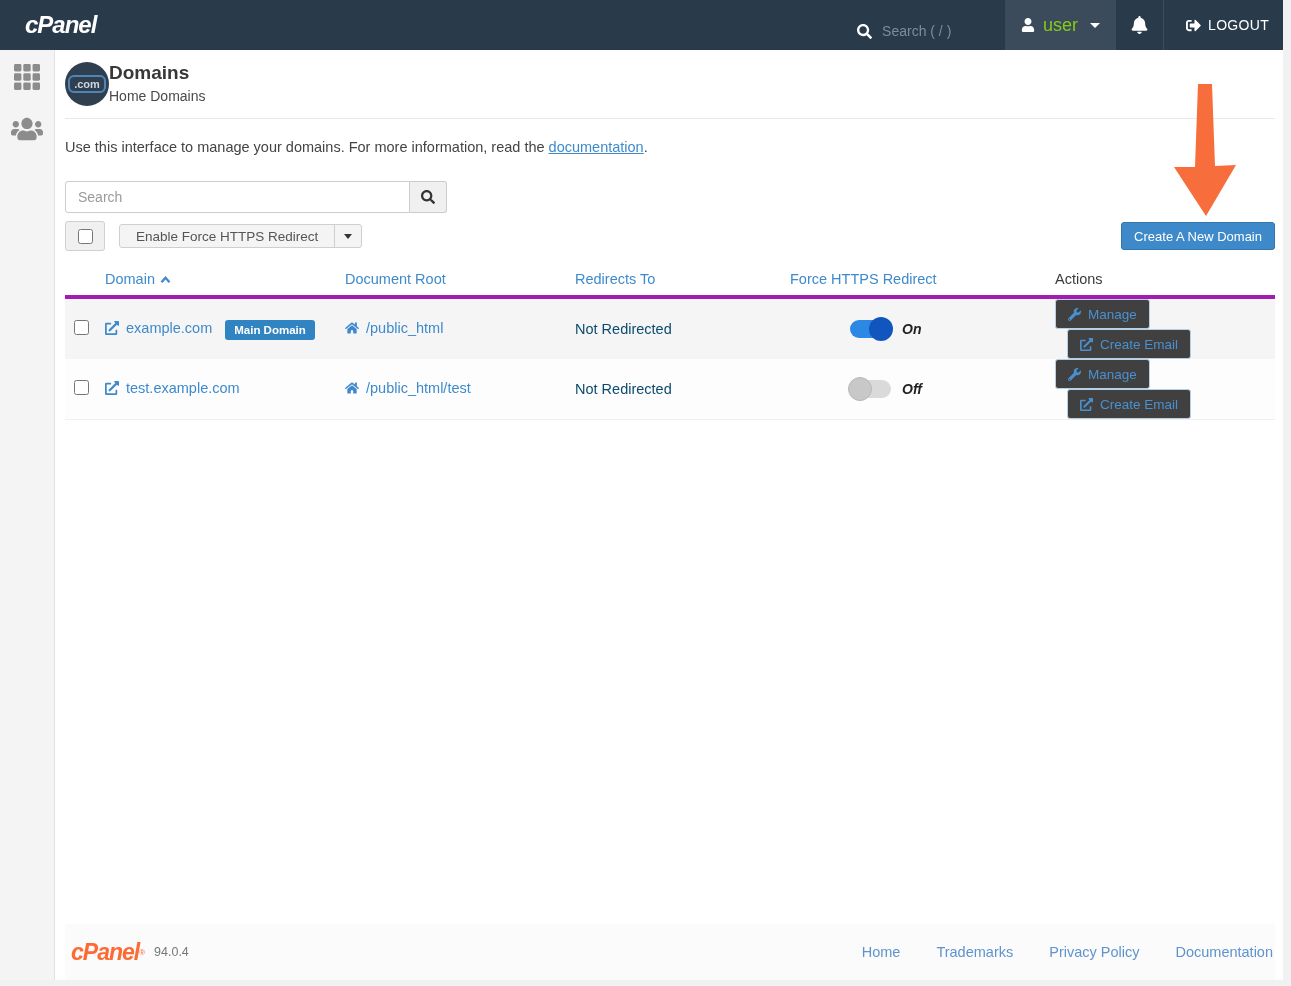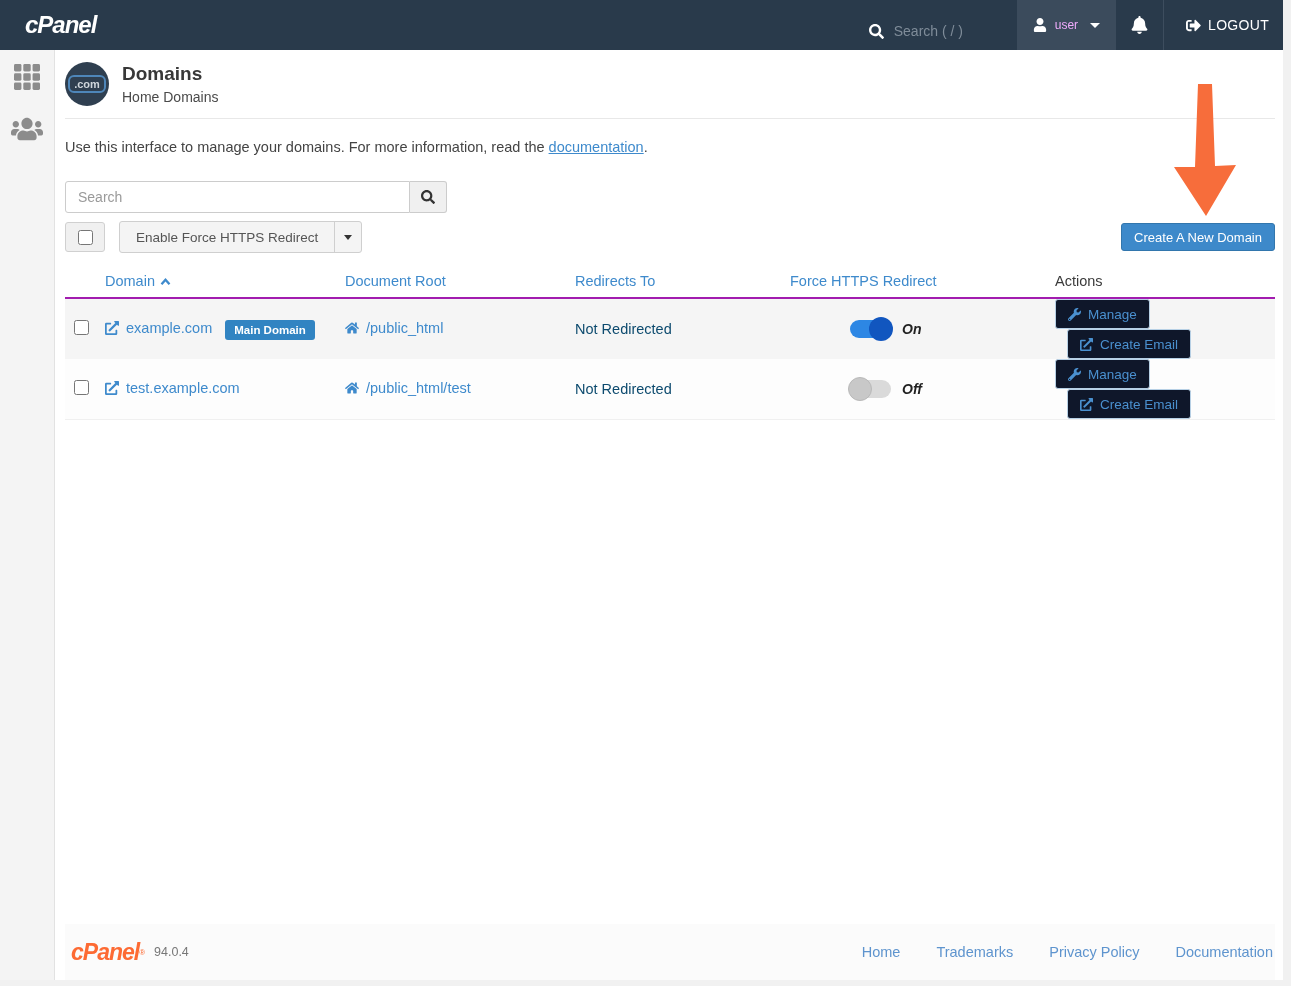--- a/index.html
+++ b/index.html
@@ -12,41 +12,41 @@
   .brand { color:#fff; font-size:24px; font-weight:bold; font-style:italic; letter-spacing:-1px;
            display:flex; align-items:center; padding-left:25px; }
   .topbar-right { margin-left:auto; display:flex; align-items:stretch; }
   .topbar-search { display:flex; align-items:center; gap:10px; padding:12px 28px 0 10px; }
   .topbar-search svg { width:15px; height:15px; fill:#fff; }
   .topbar-search input { background:transparent; border:none; outline:none; color:#cfd6dd;
            font-size:14px; width:95px; font-family:inherit; }
   .topbar-search input::placeholder { color:#7f8c99; }
   .user-block { background:#3b4b5c; display:flex; align-items:center; gap:8px; padding:0 16px; cursor:pointer; }
   .user-block svg { width:14px; height:14px; fill:#fff; }
-  .user-block span { color:#f0abfc; font-size:12px; }
+  .user-block span { color:#84cc16; font-size:18px; }
   .caret-down { width:0; height:0; border-left:5px solid transparent; border-right:5px solid transparent;
            border-top:5px solid #fff; margin-left:4px; }
   .bell-block { width:48px; display:flex; align-items:center; justify-content:center;
            border-right:1px solid #3d4d5e; cursor:pointer; }
   .bell-block svg { width:17px; height:18px; fill:#fff; }
   .logout-block { display:flex; align-items:center; gap:7px; padding:8px 22px; cursor:pointer; }
   .logout-block svg { width:15px; height:15px; fill:#fff; }
   .logout-block span { color:#fff; font-size:14px; letter-spacing:.3px; }
 
   
   .app { display:flex; height:936px; }
   .sidebar { width:55px; background:#f4f4f4; border-right:1px solid #e2e2e2; padding-top:12px;
              display:flex; flex-direction:column; align-items:center; gap:22px; height:930px; }
   .side-icon { width:32px; height:30px; display:flex; align-items:center; justify-content:center; cursor:pointer; }
   .side-icon svg { fill:#8c8c8c; }
 
   .main { flex:1; display:flex; flex-direction:column; padding:0 16px 0 10px; min-width:0; }
 
   
-  .page-head { margin-top:12px; display:flex; align-items:center; gap:13px; }
+  .page-head { margin-top:12px; display:flex; align-items:flex-start; }
   .page-icon { width:44px; height:44px; border-radius:50%; background:#2f3f50;
                display:flex; align-items:center; justify-content:center; }
   .page-icon span { color:#cfd6dc; font-size:11px; font-weight:bold; border:2px solid #4e86b9;
                border-radius:6px; padding:1px 4px; }
   .page-head h1 { font-size:19px; font-weight:bold; color:#383838; line-height:1.2; }
   .page-sub { font-size:14px; color:#4a4a4a; margin-top:3px; }
   .rule { border-bottom:1px solid #e8e8e8; margin-top:12px; }
 
   .intro { margin-top:20px; font-size:14.5px; color:#444; }
   a.link { color:#3e8acc; text-decoration:underline; cursor:pointer; }
@@ -60,33 +60,33 @@
                border-radius:0 3px 3px 0; display:flex; align-items:center; justify-content:center; cursor:pointer; }
   .search-btn svg { width:14px; height:14px; fill:#333; }
 
   .summary { margin-top:12px; text-align:right; font-size:13px; color:#444; }
 
   
   .toolbar { margin-top:8px; display:flex; align-items:center; }
   .check-btn { width:40px; height:30px; background:#f0f0f0; border:1px solid #d0d0d0; border-radius:3px;
                display:flex; align-items:center; justify-content:center; cursor:pointer; }
   .check-btn input, td input[type=checkbox] { width:15px; height:15px; accent-color:#fff; cursor:pointer; }
-  .split-btn { margin-left:14px; height:32px; display:flex; border:1px solid #cfcfcf; border-radius:3px;
+  .split-btn { margin-left:14px; height:24px; display:flex; border:1px solid #cfcfcf; border-radius:3px;
                overflow:hidden; background:#f4f4f4; cursor:pointer; }
   .split-main { padding:0 16px; font-size:13.5px; color:#555; display:flex; align-items:center; }
   .split-caret { width:27px; border-left:1px solid #cfcfcf; display:flex; align-items:center; justify-content:center; }
   .split-caret i { width:0; height:0; border-left:4px solid transparent; border-right:4px solid transparent;
                border-top:5px solid #333; }
   .create-btn { margin-left:auto; height:28px; background:#3d89ca; border:1px solid #3276ad; border-radius:3px;
                color:#fff; font-size:13px; padding:0 12px; cursor:pointer; font-family:inherit; }
 
   
   table { margin-top:14px; width:100%; border-collapse:collapse; table-layout:fixed; }
   th { text-align:left; font-weight:normal; font-size:14.5px; color:#3e8acc; padding:6px 6px 8px 0;
-       border-bottom:2px solid #a21caf; }
+       border-bottom:4px solid #a21caf; }
   th.plain { color:#3a3a3a; }
   th .sort-icon { display:inline-block; margin-left:5px; }
   th .sort-icon svg { width:11px; height:8px; stroke:#3e8acc; stroke-width:2.6; fill:none; vertical-align:middle; }
   td { height:52px; padding:0 6px 0 0; font-size:14.5px; vertical-align:middle; }
   tr.row-odd td { background:#f5f5f5; }
   tr.row-even td { background:#fdfdfd; border-bottom:1px solid #f0f0f0; }
   .cb-cell { padding-left:9px !important; }
   .cell-link { color:#3e8acc; text-decoration:none; cursor:pointer; display:inline-flex; align-items:center; gap:7px; }
   .cell-link svg { width:14px; height:14px; fill:#3e8acc; flex:none; }
   .badge { background:#3184c2; color:#fff; font-size:11.5px; font-weight:bold; border-radius:3px;
@@ -96,21 +96,21 @@
   .https-cell { padding-left:26px !important; }
   .toggle-wrap { display:flex; align-items:center;margin-left:34px; }
   .toggle { position:relative; width:41px; height:18px; border-radius:9px; cursor:pointer; }
   .toggle .knob { position:absolute; top:-3px; width:24px; height:24px; border-radius:50%; }
   .toggle-on { background:#2d87e4; }
   .toggle-on .knob { right:-2px; background:#1156bf; }
   .toggle-off { background:#dadada; }
   .toggle-off .knob { left:-2px; background:#c8c8c8; border:1px solid #b9b9b9; }
   .toggle-label { margin-left:11px; font-style:italic; font-weight:bold; font-size:14px; color:#222; }
 
-  .action-btn { height:30px; background:#0f172a; border:1px solid #b7d0e5; border-radius:3px; color:#4a90cf;
+  .action-btn { height:30px; background:#404040; border:1px solid #b7d0e5; border-radius:3px; color:#4a90cf;
            font-size:13.5px; padding:0 12px; display:inline-flex; align-items:center; gap:7px;
            cursor:pointer; font-family:inherit; }
   .action-btn svg { width:13px; height:13px; fill:#4a90cf; }
   .action-btn + .action-btn { margin-left:12px; }
 
   .spacer { flex:1; }
 
   
   .footer { height:62px; display:flex; align-items:center; padding:0 2px 6px 6px; background:#fbfbfb; }
   .f-logo { color:#fd6a33; font-size:23px; font-weight:bold; font-style:italic; letter-spacing:-1px; }

